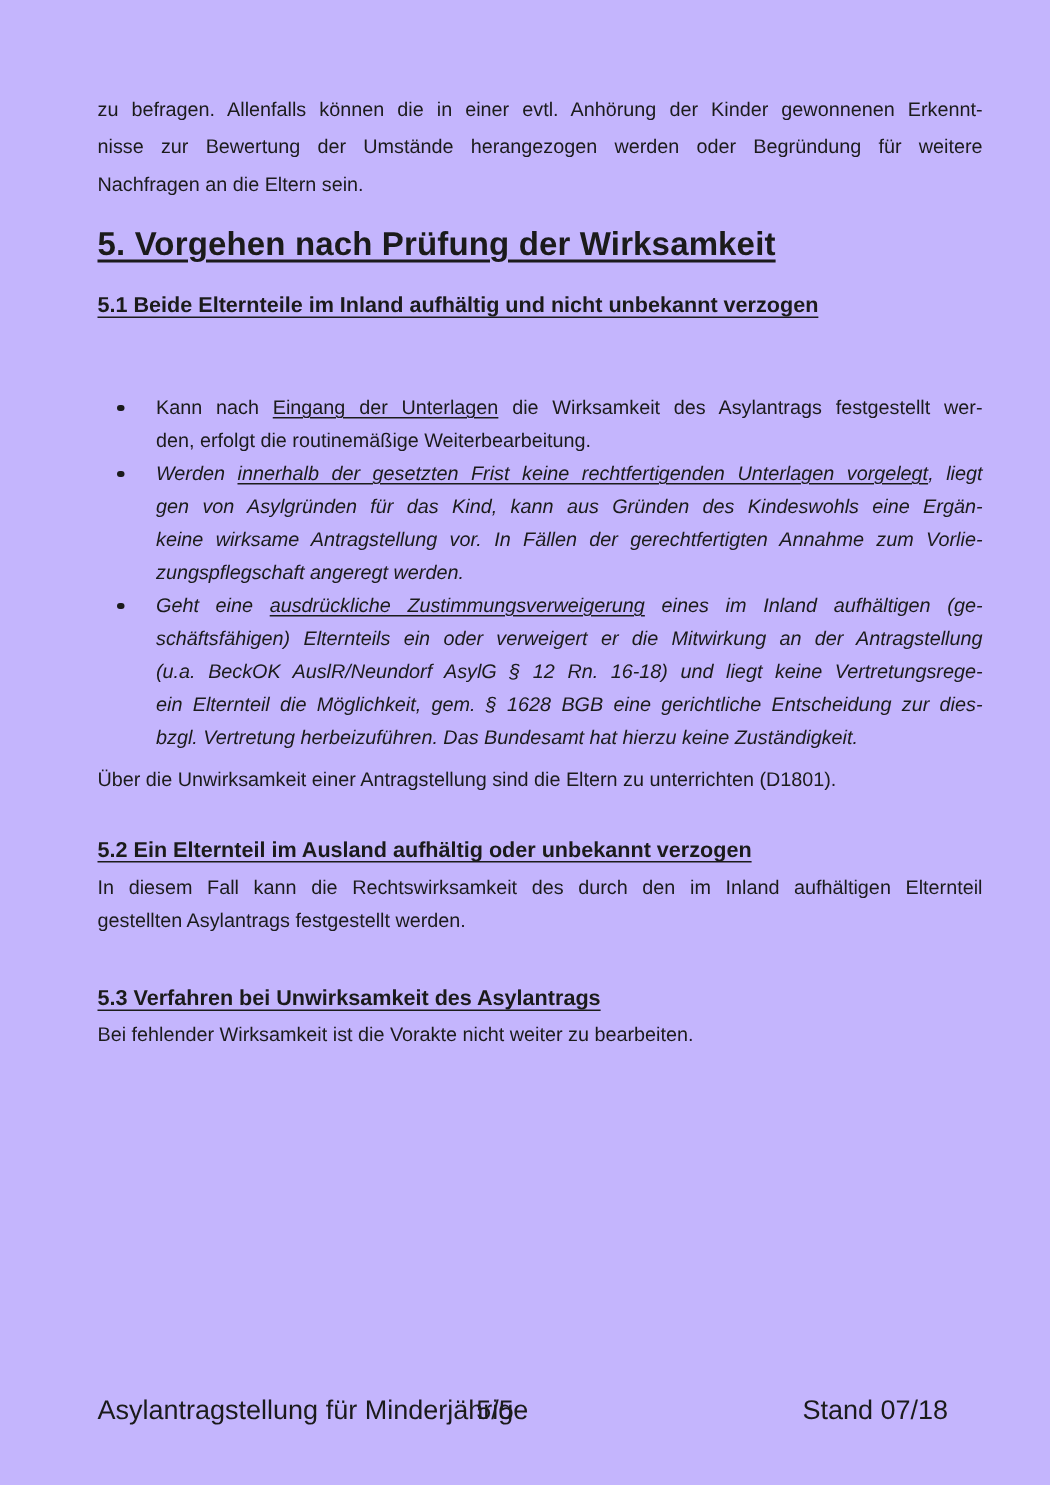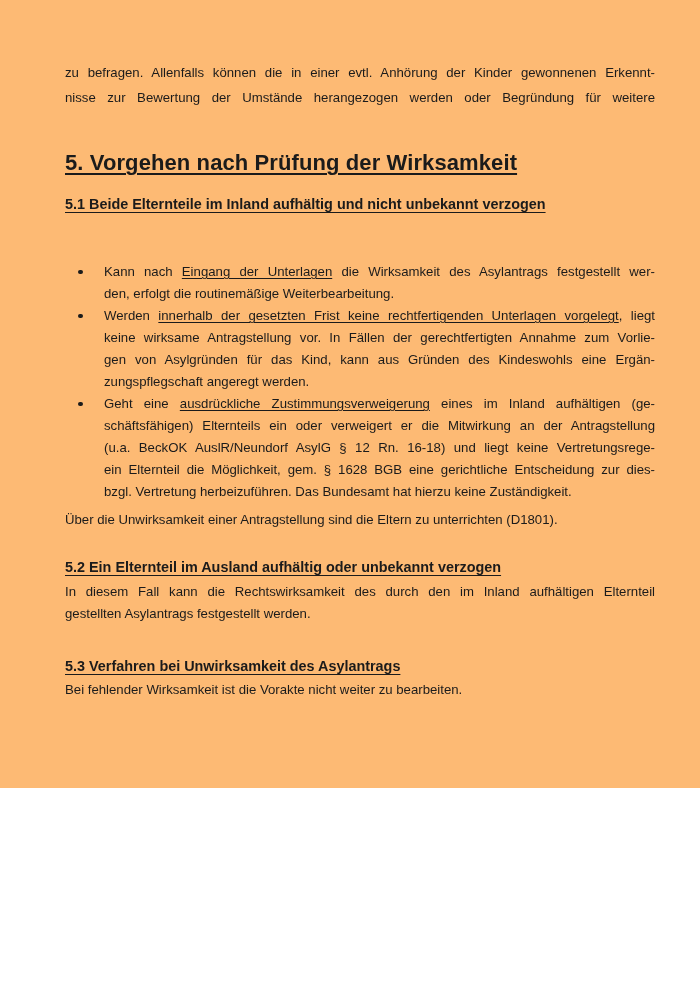--- a/index.html
+++ b/index.html
@@ -1,21 +1,21 @@
 <!DOCTYPE html>
 <html lang="de"><head>
 <meta charset="utf-8">
 <title>Document</title>
 <style>
   html, body { margin: 0; padding: 0; background: #ffffff; }
   .page {
     position: relative;
     width: 700px;
-    height: 788px;
-    background: #fdba74;
+    height: 990px;
+    background: #c4b5fd;
     font-family: "Liberation Sans", sans-serif;
     color: #1b1b1b;
     overflow: hidden;
   }
   .block { position: absolute; left: 65px; width: 590px; }
 
   
   .btext { font-size: 13.2px; }
   #intro        { top: 60px;  line-height: 25px; }
   #bullet-list  { top: 217px; line-height: 22px; }
@@ -37,21 +37,21 @@
   .h2 {
     font-size: 14.4px; font-weight: bold; line-height: 21px;
     text-decoration: underline; text-underline-offset: 3px; text-decoration-thickness: 1.4px;
   }
   #h51 { top: 194px; }
   #h52 { top: 557px; }
   #h53 { top: 656px; }
 
   
   .bullet { position: relative; padding-left: 39px; margin-top: 44px; }
-  .bullet + .bullet { margin-top: 0; }
+  .bullet + .bullet { margin-top: 0; font-style: italic; }
   .dot {
     position: absolute; left: 13px; top: 8.5px;
     width: 4.5px; height: 4.5px; border-radius: 50%;
     background: #1b1b1b;
   }
 
   
   #footer {
     position: absolute; top: 930px; left: 0; width: 700px; height: 20px;
     font-size: 18px; color: #1b1b1b; text-align: center;
@@ -61,40 +61,41 @@
   .f-right  { position: absolute; left: 535px; top: 0; }
 </style>
 </head>
 <body>
 
 <div class="page">
 
   <div id="intro" class="block btext">
       <div class="tline j">zu befragen. Allenfalls können die in einer evtl. Anhörung der Kinder gewonnenen Erkennt-</div>
       <div class="tline j">nisse zur Bewertung der Umstände herangezogen werden oder Begründung für weitere</div>
+      <div class="tline">Nachfragen an die Eltern sein.</div>
     </div>
 
   <div class="block h1">5. Vorgehen nach Prüfung der Wirksamkeit</div>
 
   <div id="h51" class="block h2">5.1 Beide Elternteile im Inland aufhältig und nicht unbekannt verzogen</div>
 
   <div id="bullet-list" class="block btext">
       <div class="bullet">
         <span class="dot"></span>
         <div>
           <div class="tline j"><span>Kann nach </span><u>Eingang der Unterlagen</u><span> die Wirksamkeit des Asylantrags festgestellt wer-</span></div>
           <div class="tline">den, erfolgt die routinemäßige Weiterbearbeitung.</div>
         </div>
       </div>
       <div class="bullet">
         <span class="dot"></span>
         <div>
           <div class="tline j"><span>Werden </span><u>innerhalb der gesetzten Frist keine rechtfertigenden Unterlagen vorgelegt</u><span>, liegt</span></div>
+          <div class="tline j">gen von Asylgründen für das Kind, kann aus Gründen des Kindeswohls eine Ergän-</div>
           <div class="tline j">keine wirksame Antragstellung vor. In Fällen der gerechtfertigten Annahme zum Vorlie-</div>
-          <div class="tline j">gen von Asylgründen für das Kind, kann aus Gründen des Kindeswohls eine Ergän-</div>
           <div class="tline">zungspflegschaft angeregt werden.</div>
         </div>
       </div>
       <div class="bullet">
         <span class="dot"></span>
         <div>
           <div class="tline j"><span>Geht eine </span><u>ausdrückliche Zustimmungsverweigerung</u><span> eines im Inland aufhältigen (ge-</span></div>
           <div class="tline j">schäftsfähigen) Elternteils ein oder verweigert er die Mitwirkung an der Antragstellung</div>
           <div class="tline j">(u.a. BeckOK AuslR/Neundorf AsylG § 12 Rn. 16-18) und liegt keine Vertretungsrege-</div>
           <div class="tline j">ein Elternteil die Möglichkeit, gem. § 1628 BGB eine gerichtliche Entscheidung zur dies-</div>

